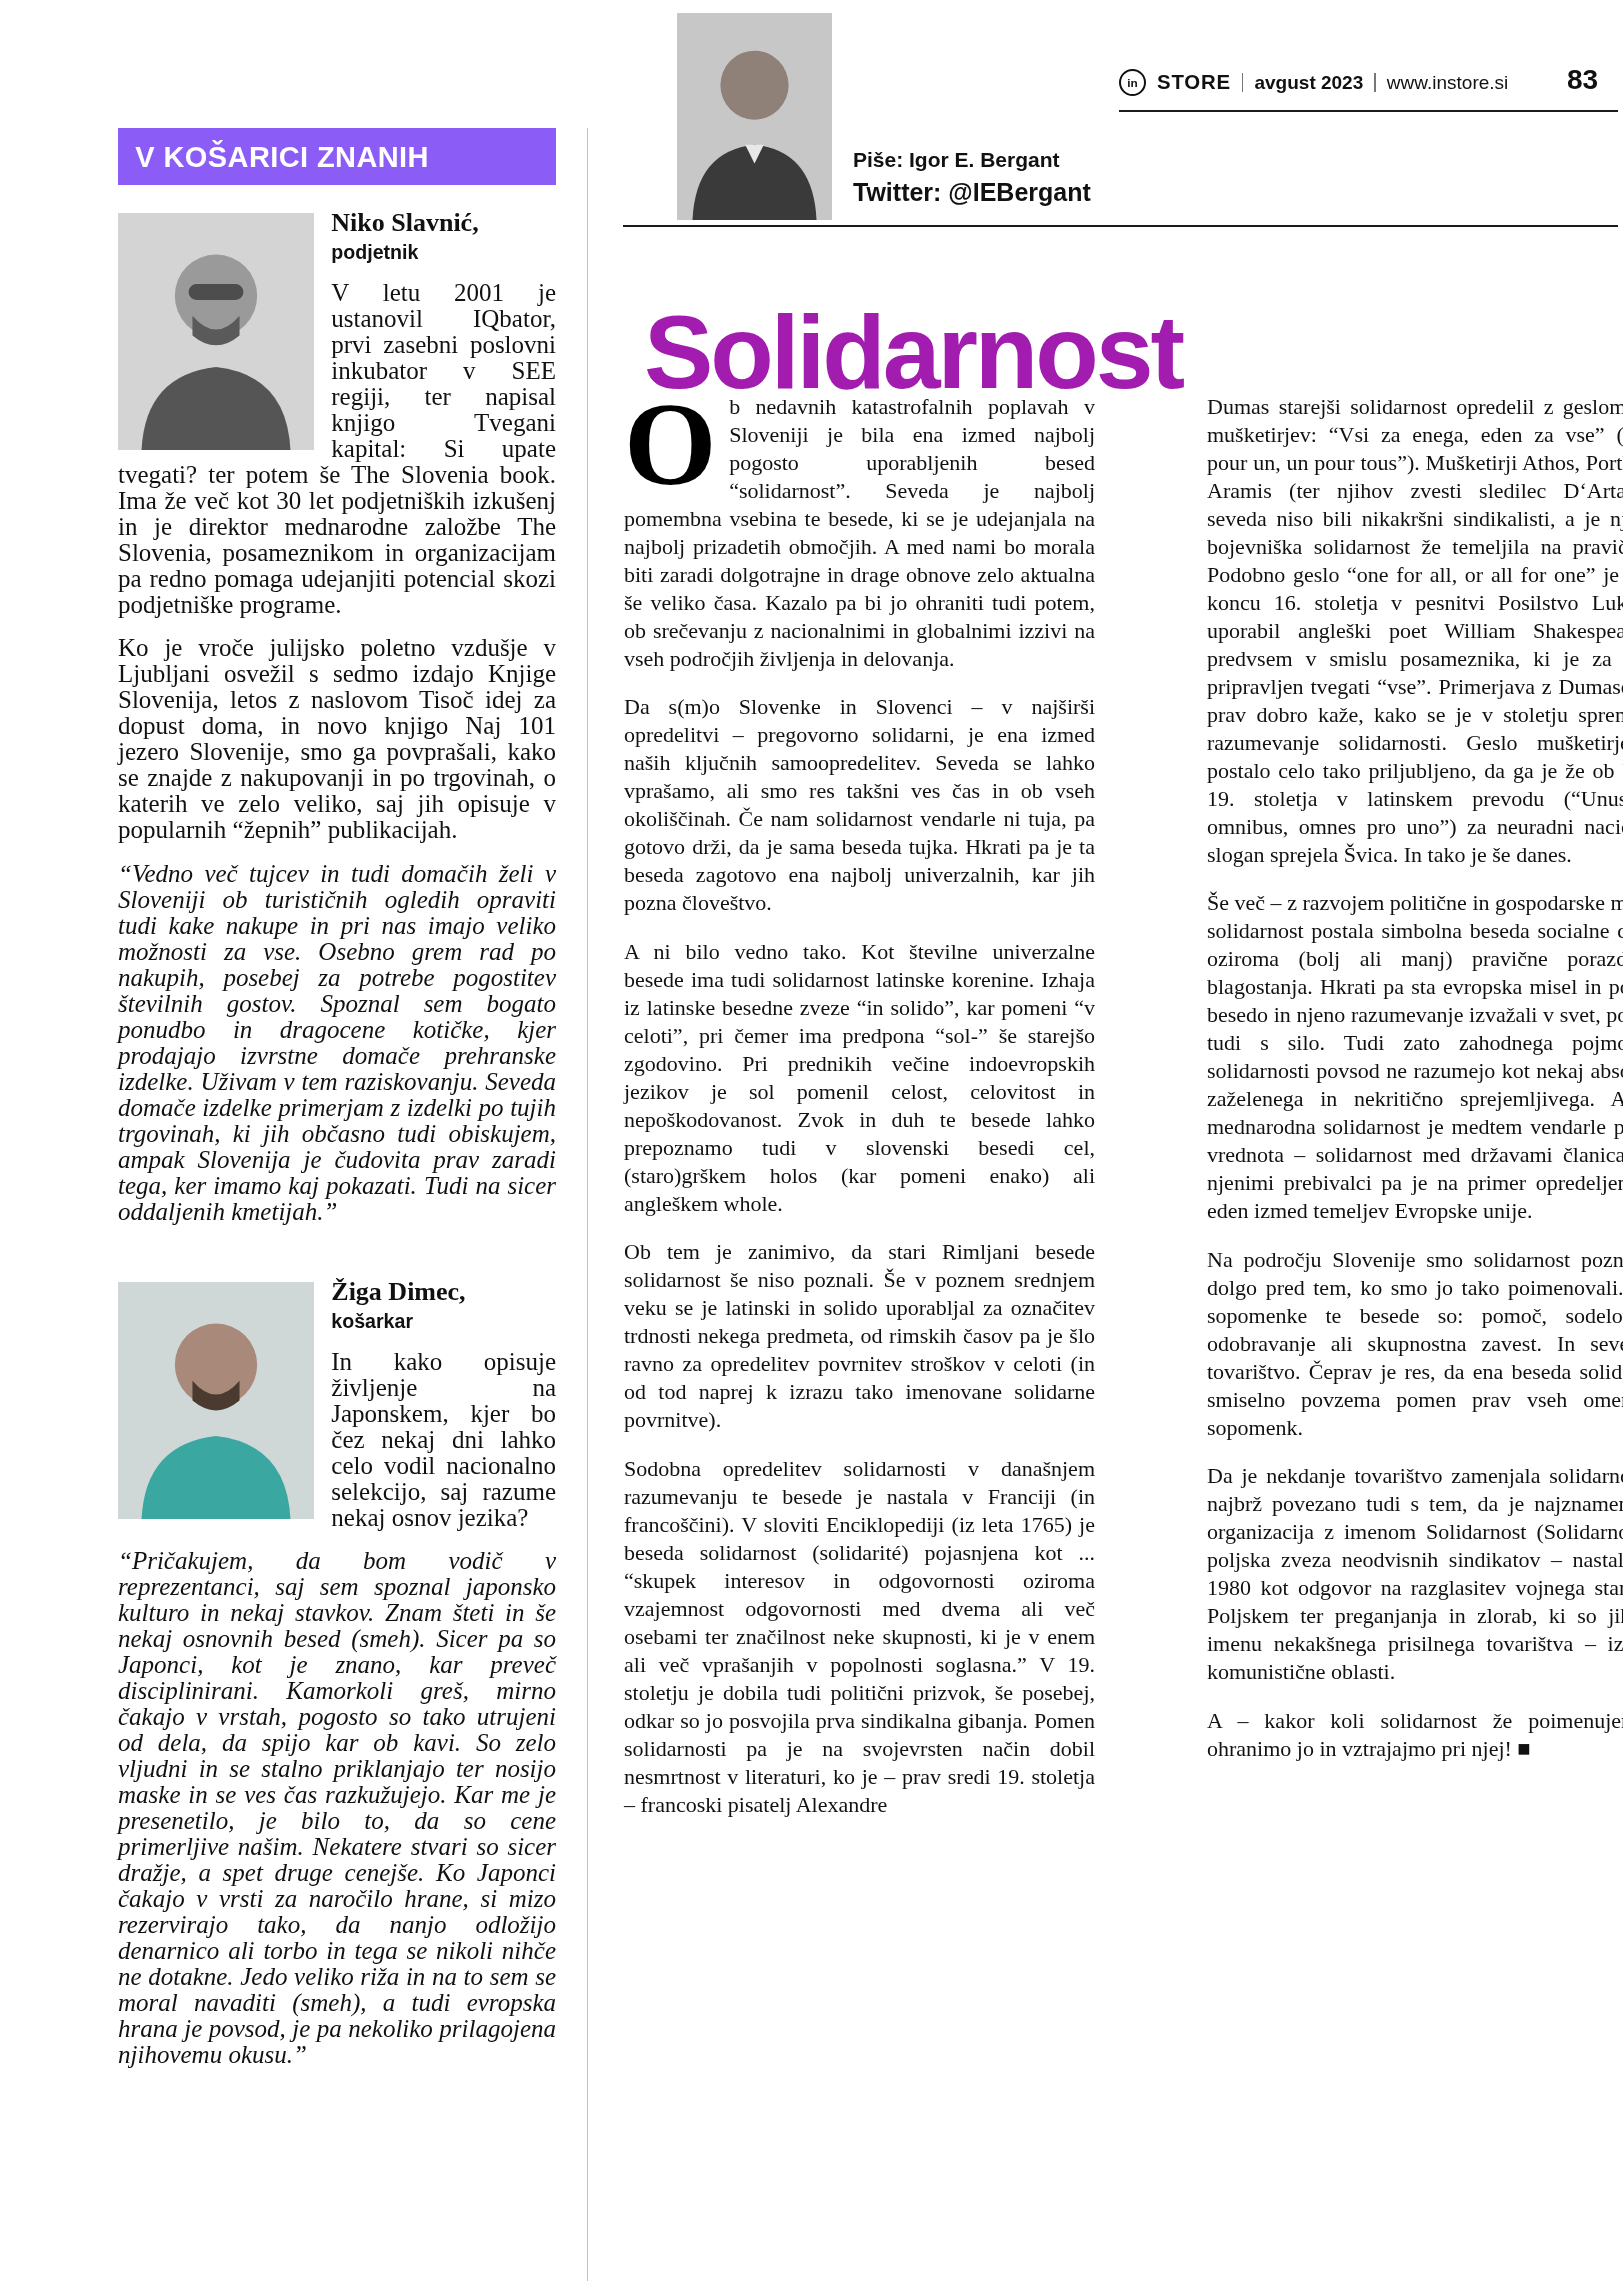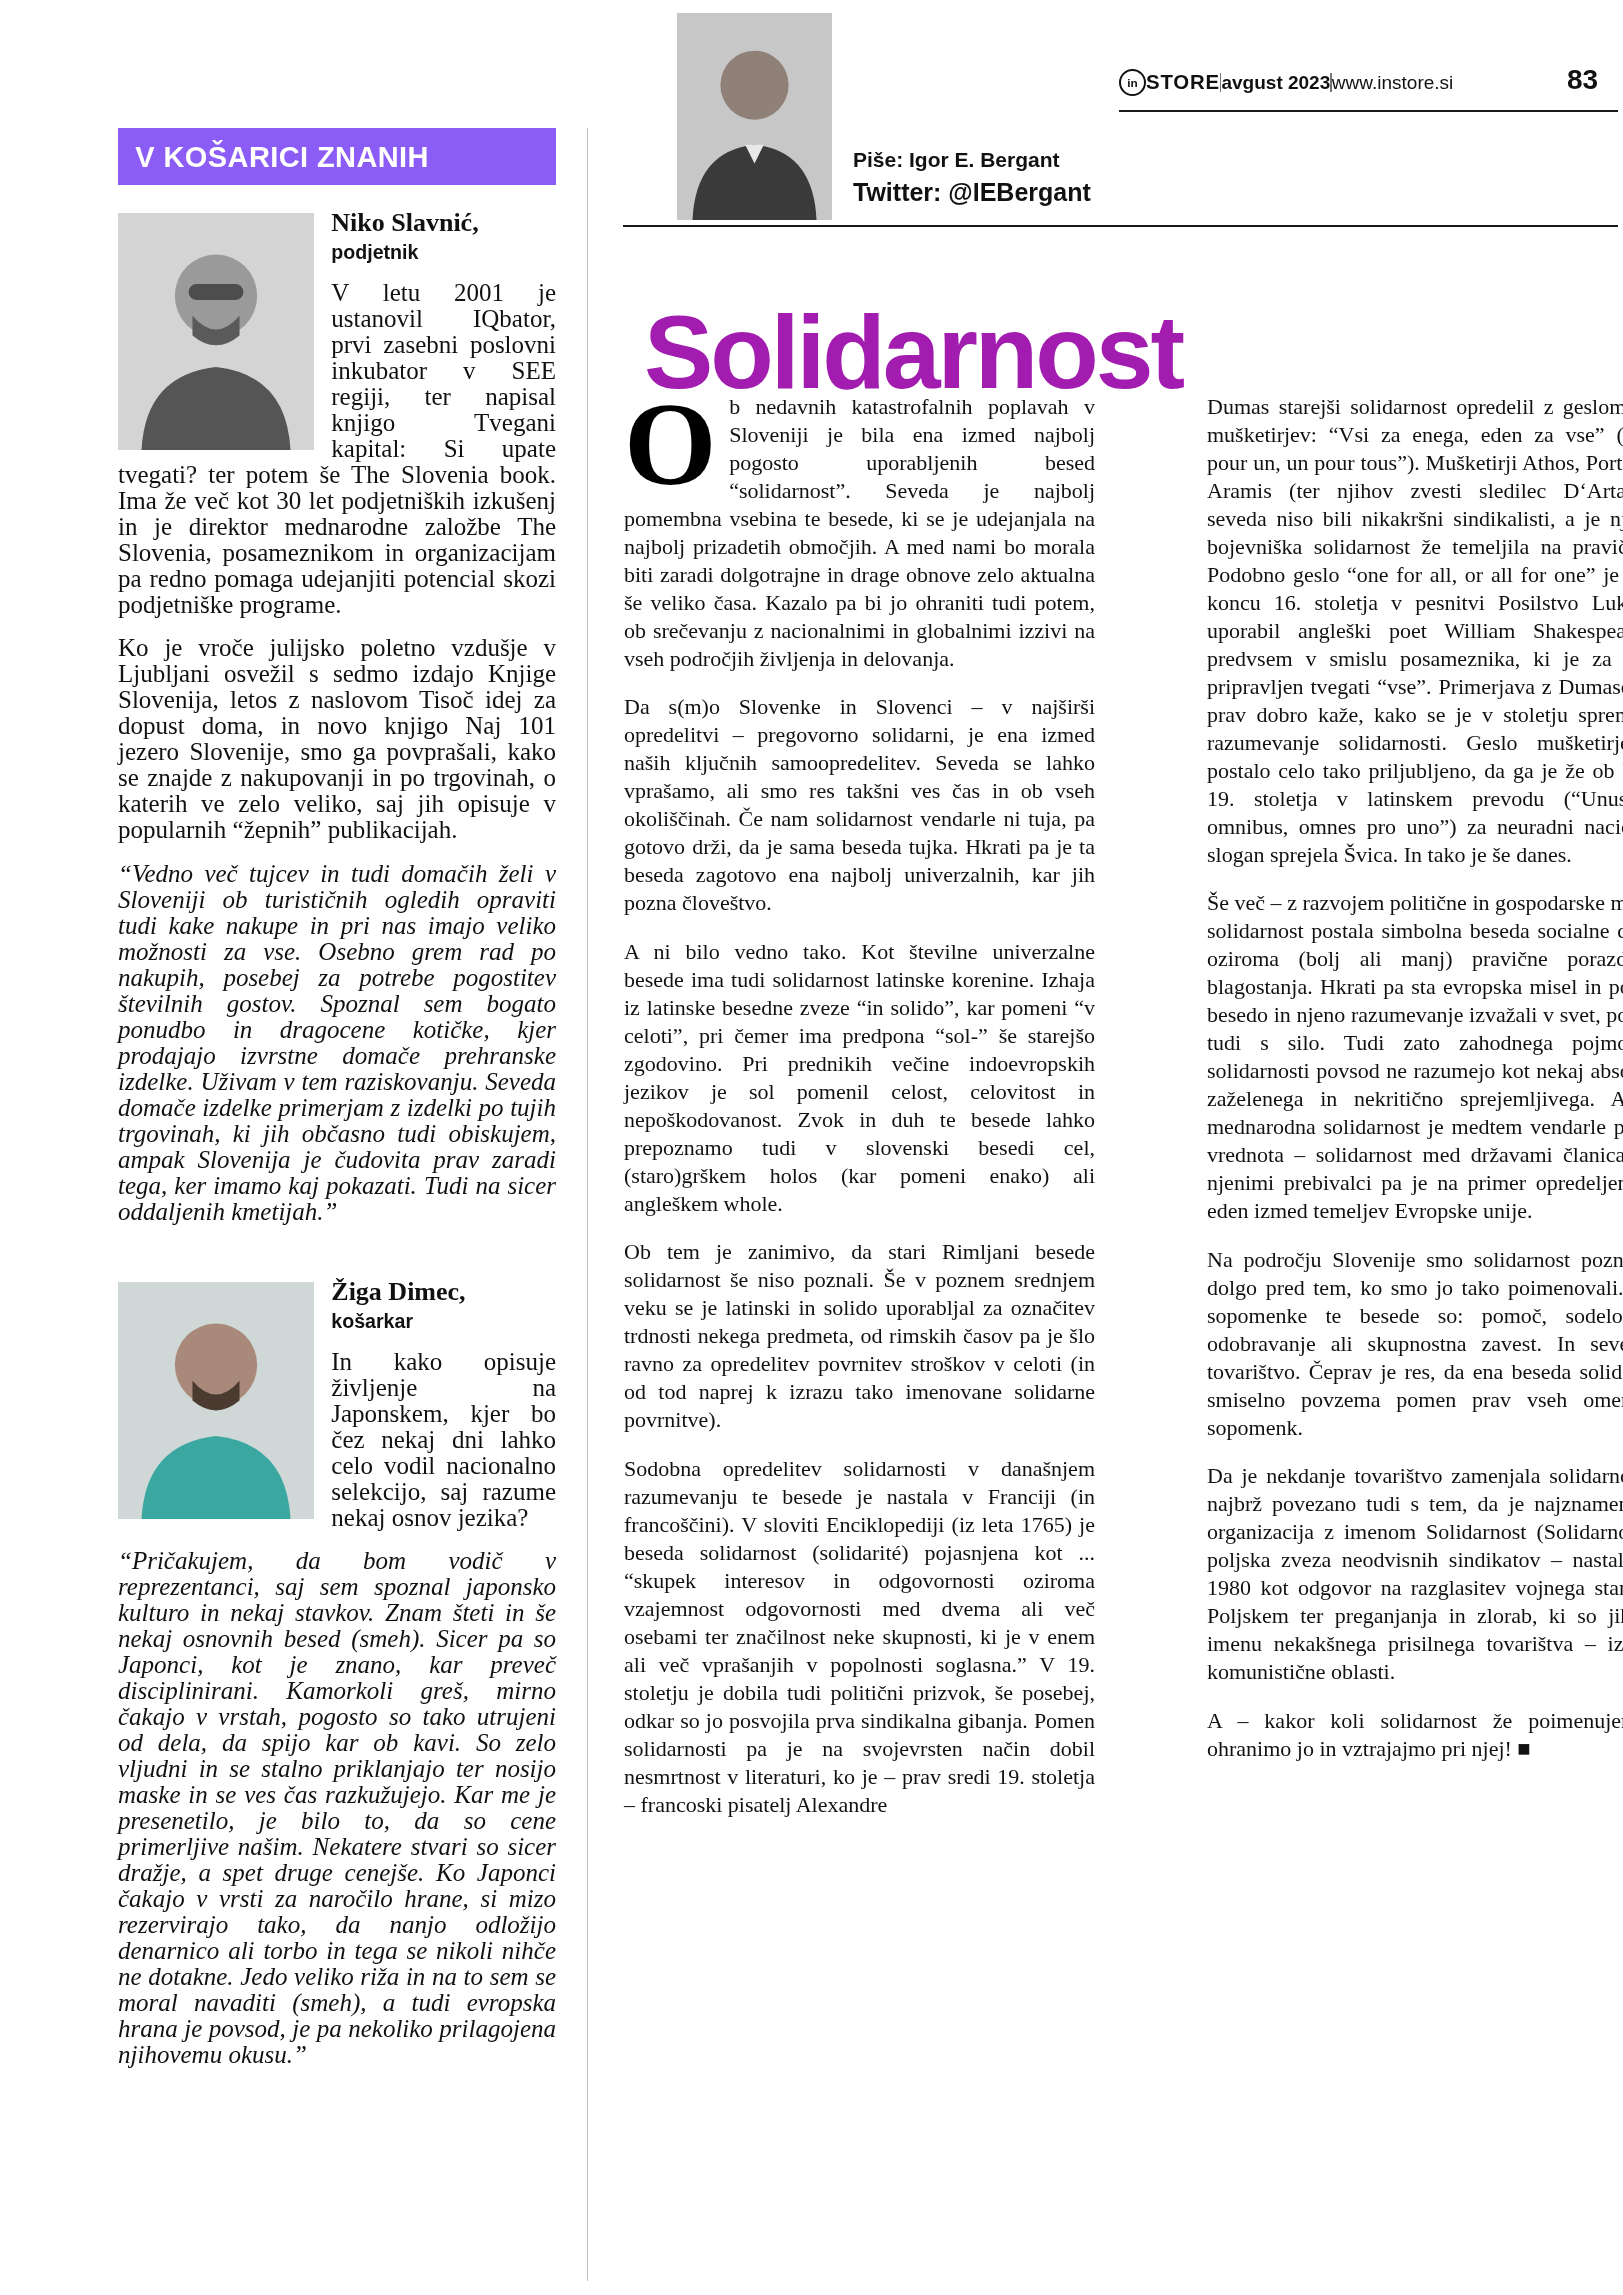--- a/index.html
+++ b/index.html
@@ -10,21 +10,21 @@
     height: 2295px;
     background: #ffffff;
     font-family: "Liberation Serif", serif;
     color: #111;
     overflow: hidden;
   }
 
   
   .masthead {
     position: absolute; top: 69px; left: 1119px; width: 393px;
-    display: flex; align-items: center; 
+    display: flex; align-items: center; gap: 11px;
     font-family: "Liberation Sans", sans-serif; font-size: 19px; color: #111;
     white-space: nowrap;
   }
   .logo-circle {
     width: 27px; height: 27px; border: 2.4px solid #111; border-radius: 50%;
     display: inline-flex; align-items: center; justify-content: center;
     font: 700 11.8px "Liberation Sans", sans-serif; flex: 0 0 auto;
   }
   .logo-text { font-weight: 700; letter-spacing: 0.8px; font-size: 20.4px; }
   .sep { width: 1.6px; height: 19px; background: #777; flex: 0 0 auto; }

